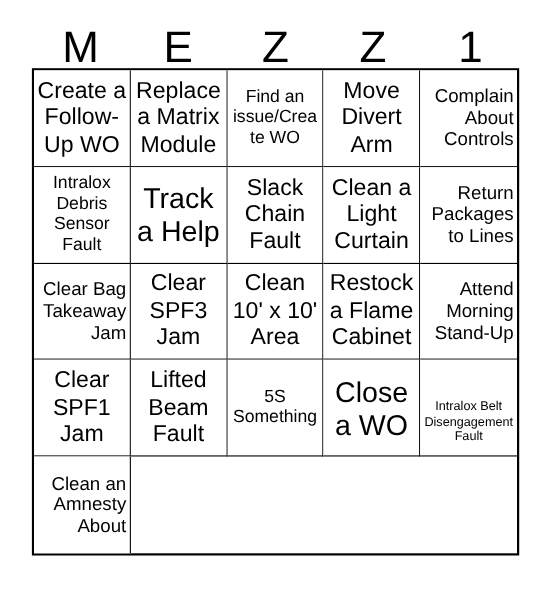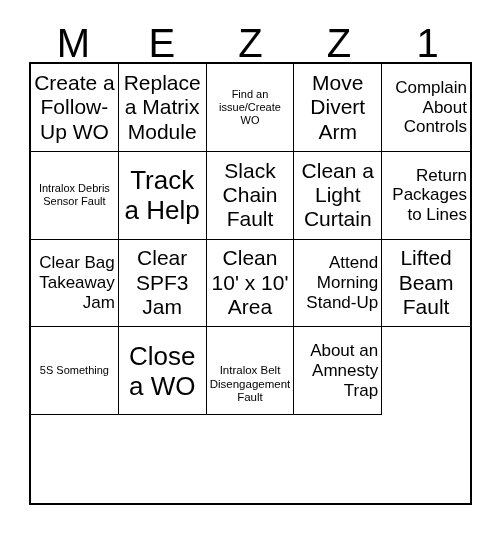--- a/index.html
+++ b/index.html
@@ -80,21 +80,21 @@
     width: 100%;
     line-height: 1.16;
     word-wrap: break-word;
     color: #000000;
   }
 
   
   .fs-xl  { font-size: 26px; }
   .fs-lg  { font-size: 21px; }
   .fs-md  { font-size: 17px; text-align: right; }
-  .fs-sm  { font-size: 11px; }
+  .fs-sm  { font-size: 16px; }
   .fs-xs  { font-size: 11.5px; margin-top: 27px; }
 </style>
 </head>
 <body>
 
 <div id="bingo-card">
 
   <div id="header-row">
     <div class="header-letter">M</div>
     <div class="header-letter">E</div>
@@ -140,33 +140,39 @@
         <span class="cell-text fs-md">Clear Bag Takeaway Jam</span>
       </div>
 
     <div class="bingo-cell">
         <span class="cell-text fs-lg">Clear SPF3 Jam</span>
       </div>
     <div class="bingo-cell">
         <span class="cell-text fs-lg">Clean 10' x 10' Area</span>
       </div>
     <div class="bingo-cell">
+        <span class="cell-text fs-lg">Restock a Flame Cabinet</span>
+      </div>
+    <div class="bingo-cell">
         <span class="cell-text fs-md">Attend Morning Stand-Up</span>
+      </div>
+    <div class="bingo-cell">
+        <span class="cell-text fs-lg">Clear SPF1 Jam</span>
       </div>
 
     <div class="bingo-cell">
         <span class="cell-text fs-lg">Lifted Beam Fault</span>
       </div>
     <div class="bingo-cell">
         <span class="cell-text fs-sm">5S Something</span>
       </div>
     <div class="bingo-cell">
         <span class="cell-text fs-xl">Close a WO</span>
       </div>
     <div class="bingo-cell">
         <span class="cell-text fs-xs">Intralox Belt Disengagement Fault</span>
       </div>
     <div class="bingo-cell">
-        <span class="cell-text fs-md">About an Amnesty Trap</span>
+        <span class="cell-text fs-md">Clean an Amnesty About</span>
       </div>
   </div>
 
 </div>
 
 </body></html>

